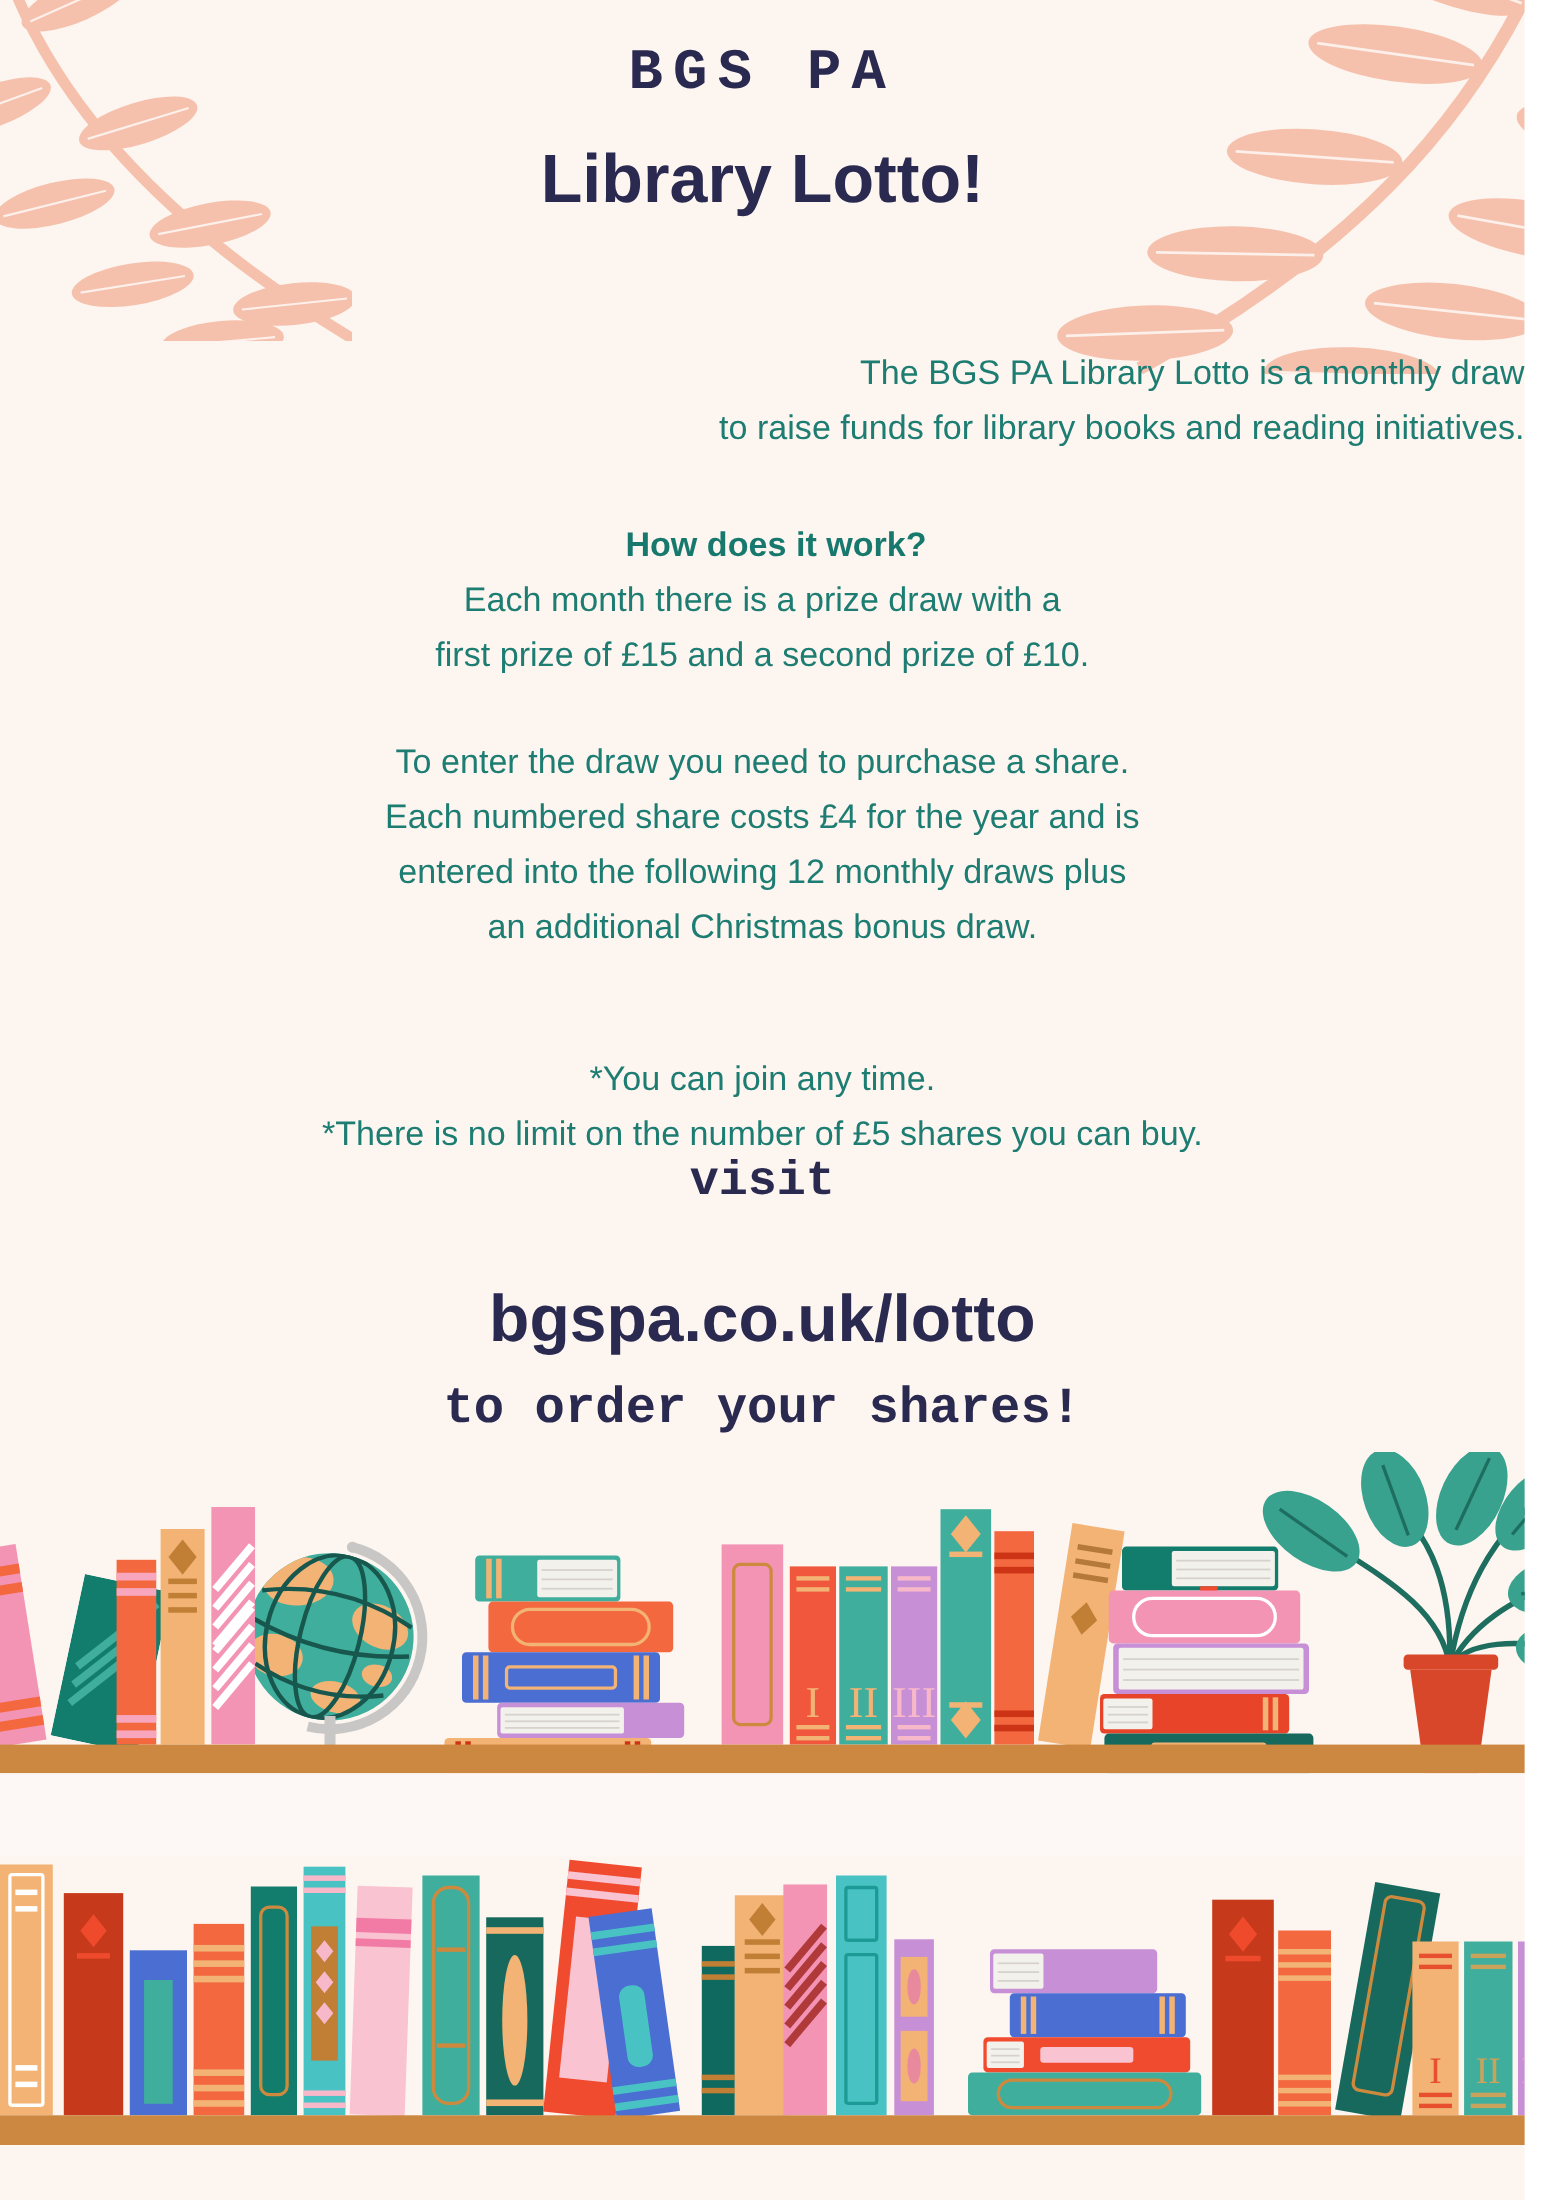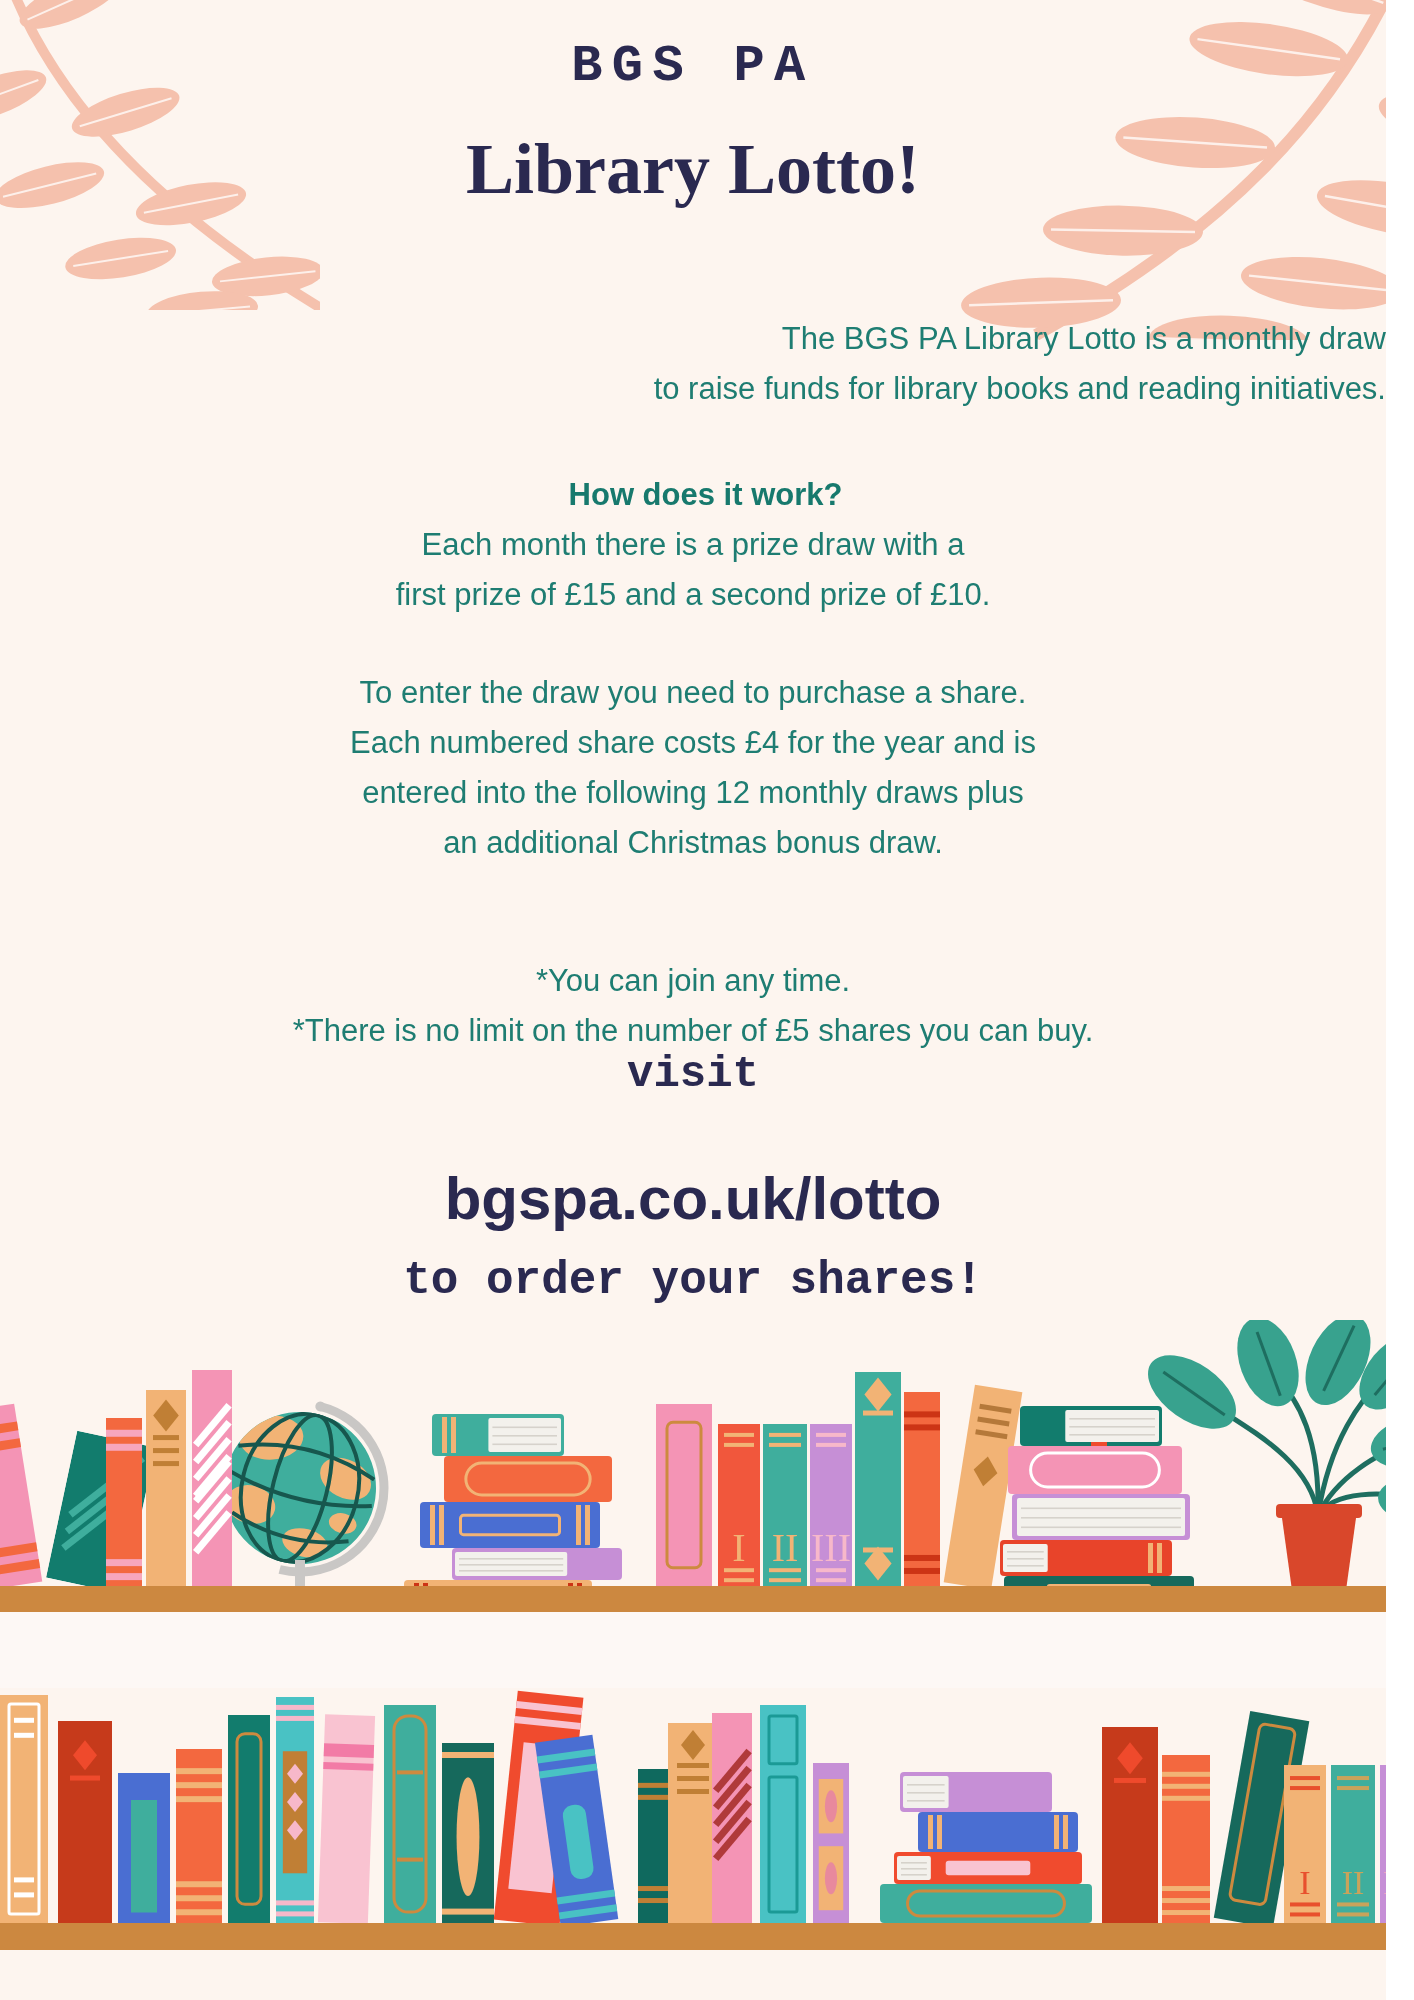--- a/index.html
+++ b/index.html
@@ -2,22 +2,22 @@
 <html style="--bg: #fdf5ef; --band: #fdf8f5; --navy: #2a2950; --teal: #1e7d72; --tealBold: #17796d;"><head>
 <meta charset="utf-8">
 <style>
   html,body{margin:0;padding:0;}
   .poster{position:relative;width:1386px;height:2000px;overflow:hidden;
     background:var(--bg,#fdf5ef);font-family:"Liberation Sans",sans-serif;}
   .ctext{position:absolute;left:0;right:0;text-align:center;}
   .line{display:block;}
   .kicker{top:36px;font-family:"Liberation Mono","DejaVu Sans Mono",monospace;
     font-weight:700;font-size:52px;line-height:1.2;letter-spacing:.18em;color:var(--navy,#2a2950);}
-  .title{top:128px;font-family:Liberation Serif, serif;
-    font-weight:700;font-size:72px;line-height:1.15;color:var(--navy,#2a2950);}
+  .title{top:128px;font-family:Liberation Sans, sans-serif;
+    font-weight:700;font-size:62px;line-height:1.15;color:var(--navy,#2a2950);}
   .para{font-size:31px;line-height:50px;color:var(--teal,#1e7d72);}
   .intro{top:314px;text-align:right;}
   .how-head{top:470px;font-weight:700;color:var(--tealBold,#17796d);margin-left:25px;}
   .how{top:520px;}
   .enter{top:668px;}
   .notes{top:918px;margin-top:38px;}
   .visit{top:1046px;font-family:"Liberation Mono","DejaVu Sans Mono",monospace;
     font-weight:700;font-size:44px;line-height:1.3;color:var(--navy,#2a2950);}
   .url{top:1160px;font-weight:700;font-size:60px;line-height:1.3;color:var(--navy,#2a2950);}
   .tail{top:1252px;font-family:"Liberation Mono","DejaVu Sans Mono",monospace;

